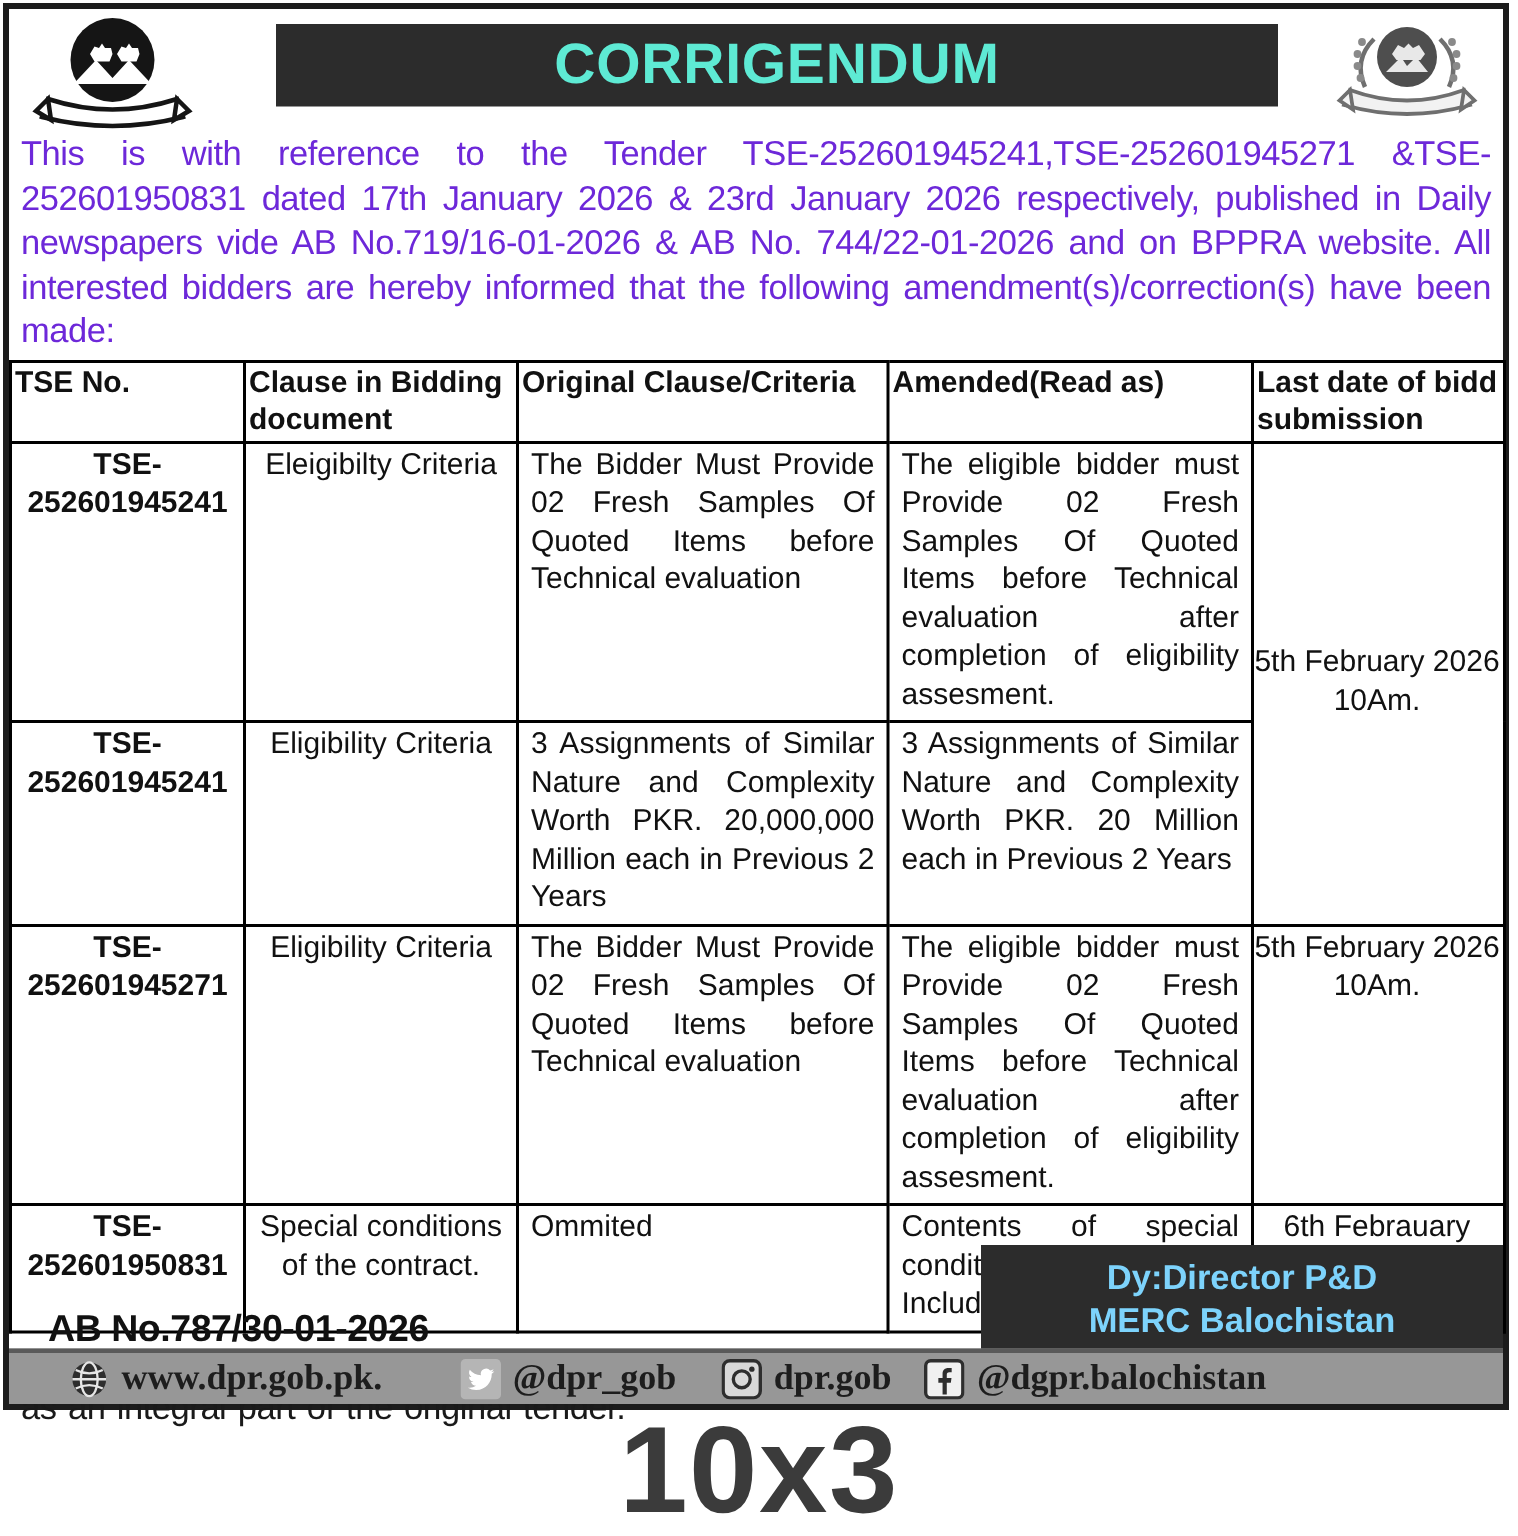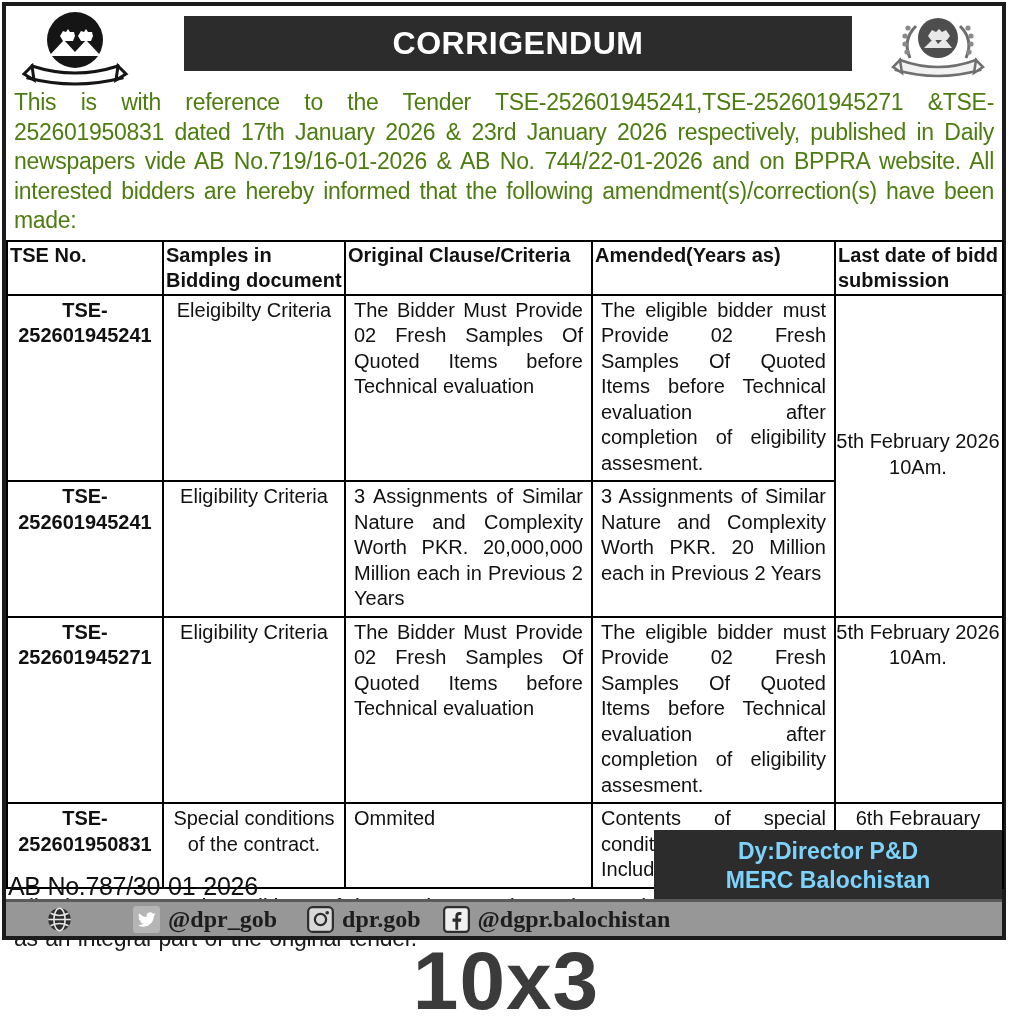--- a/index.html
+++ b/index.html
@@ -13,26 +13,26 @@
   }
   
   .hdr{position:relative;height:80px;}
   .emblem-left{position:absolute;left:8px;top:4px;}
   .emblem-right{position:absolute;right:12px;top:6px;}
   .title-bar{
     position:absolute;left:178px;top:10px;width:668px;height:55px;
     background:#2c2c2c;display:flex;align-items:center;justify-content:center;
   }
   .title-bar span{
-    color:#ffffff;font-weight:bold;font-size:32px;letter-spacing:.5px;
+    color:#5eead4;font-weight:bold;font-size:38px;letter-spacing:.5px;
   }
   
   .intro{
     margin:2px 8px 4px 8px;font-size:23px;line-height:29.5px;
-    letter-spacing:-.3px;word-spacing:1.5px;text-align:justify;color:#4d7c0f;
+    letter-spacing:-.3px;word-spacing:1.5px;text-align:justify;color:#6d28d9;
   }
   
   table{border-collapse:collapse;width:996px;table-layout:fixed;}
   th,td{border:2px solid #000;box-sizing:border-box;}
   th{font-size:20px;line-height:25px;padding:1px 2px;font-weight:bold;text-align:left;vertical-align:top;}
   td{font-size:20px;line-height:25.5px;padding:2px 8px 4px 8px;vertical-align:top;text-align:center;}
   col.c1{width:156px;}col.c2{width:182px;}col.c3{width:247px;}col.c4{width:243px;}col.c5{width:168px;}
   td.tse{font-weight:bold;text-align:center;padding-left:2px;padding-right:2px;}
   td.just{text-align:justify;}
   td.date{text-align:center;padding-left:0;padding-right:2px;}
@@ -41,21 +41,21 @@
   tr.r2 td{height:124px;}
   tr.r3 td{height:152px;}
   tr.r4 td{height:76px;}
   
   .footer-note{
     margin:4px 8px 0 8px;font-size:23px;line-height:30.5px;
     letter-spacing:-.3px;word-spacing:1.5px;text-align:justify;color:#1a1a1a;
   }
   
   .bottom{position:absolute;left:0;right:0;bottom:34px;height:72px;}
-  .ab-no{position:absolute;left:2px;bottom:1px;font-size:25px;font-weight:normal;letter-spacing:-.3px;}
+  .ab-no{position:absolute;left:26px;bottom:1px;font-size:25px;font-weight:bold;letter-spacing:-.3px;}
   .sig-box{
     position:absolute;right:0;top:0;width:348px;height:72px;background:#2c2c2c;
     display:flex;flex-direction:column;align-items:center;justify-content:center;
   }
   .sig-box div{color:#7dd3fc;font-weight:bold;font-size:23px;line-height:29px;}
   
   .social{
     position:absolute;left:0;right:0;bottom:0;height:34px;background:#979797;
     border-top:3px solid #5a5a5a;display:flex;align-items:center;
     font-family:"Liberation Serif", serif;font-weight:bold;font-size:24px;color:#1d1d1d;
@@ -133,23 +133,23 @@
     <colgroup>
         <col class="c1">
         <col class="c2">
         <col class="c3">
         <col class="c4">
         <col class="c5">
       </colgroup>
     <tbody>
         <tr>
       <th>TSE No.</th>
-      <th>Samples in Bidding document</th>
+      <th>Clause in Bidding document</th>
       <th>Original Clause/Criteria</th>
-      <th>Amended(Years as)</th>
+      <th>Amended(Read as)</th>
       <th>Last date of bidd submission</th>
     </tr>
     <tr class="r1">
       <td class="tse">
         <div>TSE-</div>
         <div>252601945241</div>
       </td>
       <td>Eleigibilty Criteria</td>
       <td class="just">The Bidder Must Provide 02 Fresh Samples Of Quoted Items before Technical evaluation</td>
       <td class="just">The eligible bidder must Provide 02 Fresh Samples Of Quoted Items before Technical evaluation after completion of eligibility assesment.</td>
@@ -203,20 +203,21 @@
         <svg width="27" height="27" viewBox="0 0 24 24">
           <circle cx="12" cy="12" r="10" fill="#2e2e2e"></circle>
           <g stroke="#e6e6e6" stroke-width="1.4" fill="none">
             <path d="M2 12 h20"></path>
             <ellipse cx="12" cy="12" rx="5" ry="10"></ellipse>
             <path d="M4 6.5 q8 4 16 0"></path>
             <path d="M4 17.5 q8 -4 16 0"></path>
           </g>
         </svg>
       </span>
+      <span>www.dpr.gob.pk.</span>
     </span>
     <span class="item sp-b">
       <span class="icon">
         <svg width="27" height="27" viewBox="0 0 24 24">
           <rect x="0" y="0" width="24" height="24" rx="3" fill="#b5b5b5"></rect>
           <path d="M20 7.2c-.6.3-1.2.4-1.8.5.7-.4 1.1-1 1.4-1.7-.6.4-1.3.6-2 .8a3.2 3.2 0 0 0-5.5 2.9A9.1 9.1 0 0 1 5.5 6.4a3.2 3.2 0 0 0 1 4.3c-.5 0-1-.2-1.4-.4a3.2 3.2 0 0 0 2.6 3.2c-.5.1-1 .2-1.5.1a3.2 3.2 0 0 0 3 2.2A6.5 6.5 0 0 1 4.4 17a9.1 9.1 0 0 0 4.9 1.4c5.9 0 9.2-4.9 9.2-9.2v-.4c.6-.4 1.1-1 1.5-1.6z" fill="#ffffff"></path>
         </svg>
       </span>
       <span>@dpr_gob</span>
     </span>

